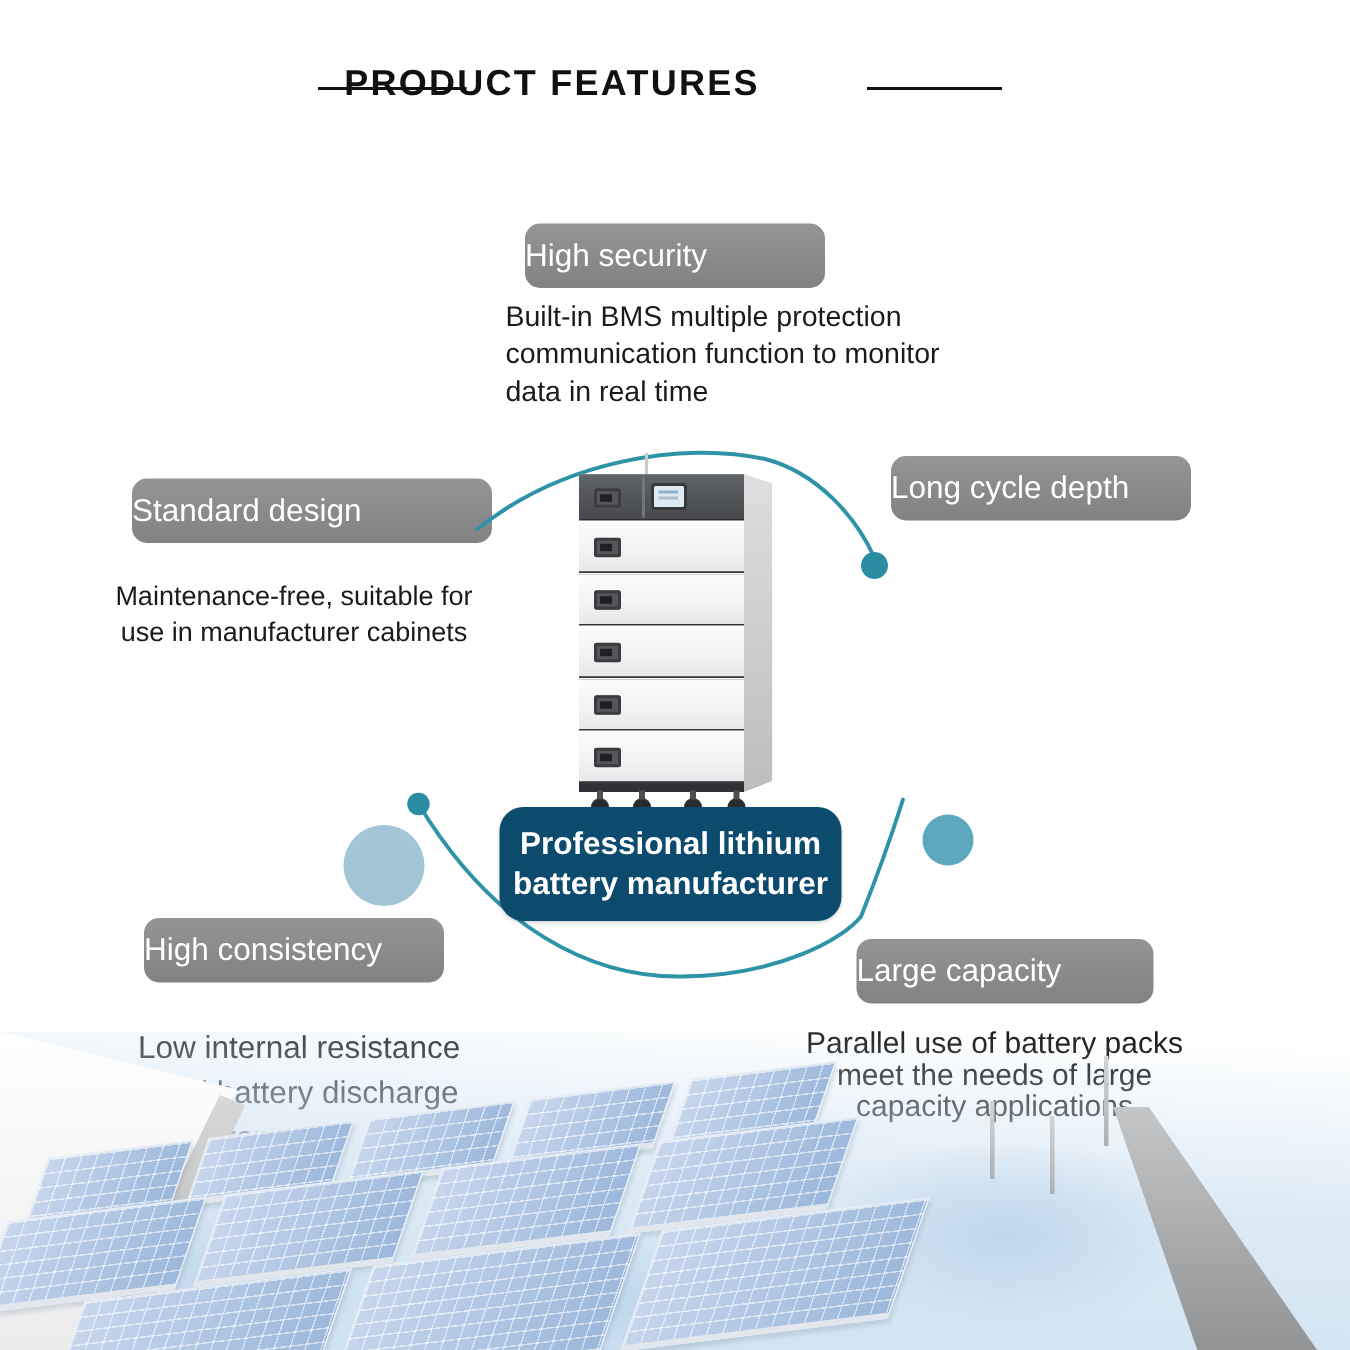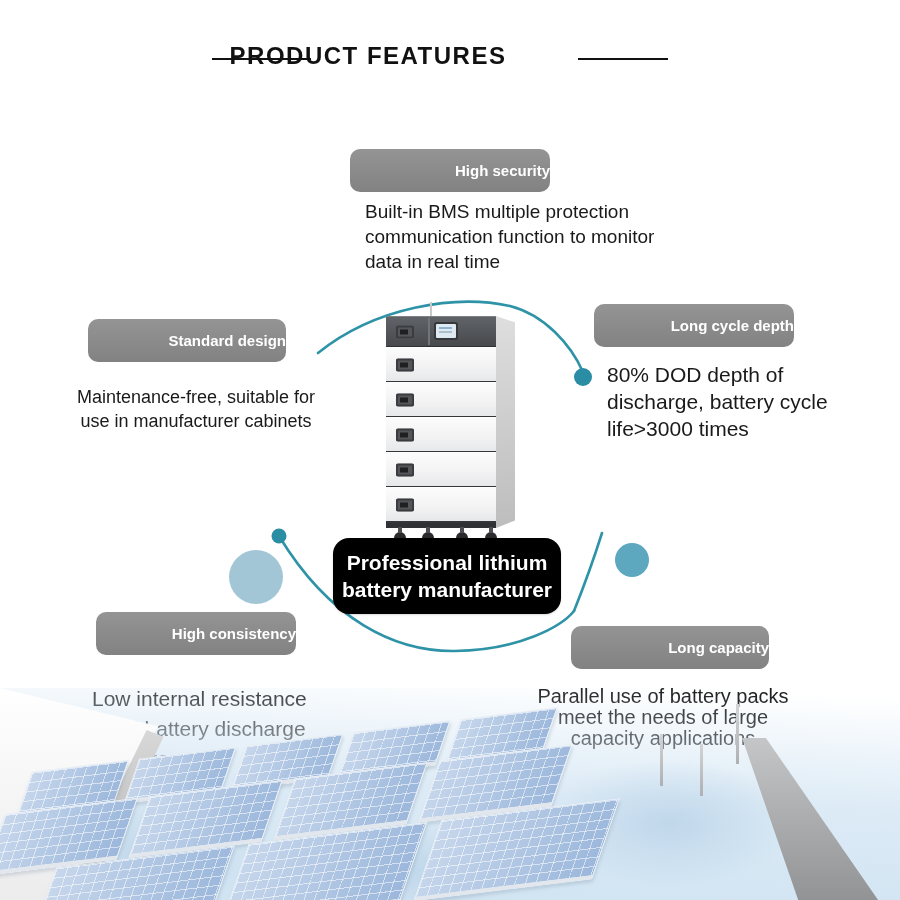--- a/index.html
+++ b/index.html
@@ -15,39 +15,39 @@
   .title-line.left{left:212px;width:99px;}
   .title-line.right{left:578px;width:90px;}
   .page-title{
     position:absolute;left:0;top:0;width:736px;text-align:center;
     font-size:24px;font-weight:bold;letter-spacing:1.5px;color:#111;
   }
   
   .pill{
     position:absolute;border-radius:10px;
     background:linear-gradient(180deg,#949494,#828282);
-    color:#ffffff;text-align:right;
-    font-size:15px;font-weight:bold;line-height:43px;height:43px;
+    color:#ffffff;text-align:left;
+    font-size:21px;font-weight:normal;line-height:43px;height:43px;
   }
   .pill.security{left:350px;top:149px;width:200px;}
-  .pill.standard{left:88px;top:319px;width:198px;}
+  .pill.standard{left:88px;top:319px;width:240px;}
   .pill.cycle{left:594px;top:304px;width:200px;}
   .pill.consistency{left:96px;top:612px;width:200px;}
   .pill.capacity{left:571px;top:626px;width:198px;}
   
   .desc{position:absolute;white-space:pre-line;color:#1a1a1a;}
-  .desc.security{left:337px;top:199px;width:320px;font-size:19px;line-height:25px;text-align:left;margin-left:28px;}
+  .desc.security{left:337px;top:199px;width:320px;font-size:19px;line-height:25px;text-align:left;}
   .desc.standard{left:66px;top:385px;width:260px;font-size:18px;line-height:24px;text-align:center;}
   .desc.cycle{left:607px;top:361px;width:240px;font-size:21px;line-height:27px;text-align:left;}
   .desc.consistency{left:92px;top:684px;width:250px;font-size:21px;line-height:30px;text-align:left;}
   .desc.capacity{left:532px;top:686px;width:262px;font-size:20px;line-height:21px;text-align:center;}
   
   .badge{
     position:absolute;left:333px;top:538px;width:228px;height:76px;
-    border-radius:16px;background:#000000;
+    border-radius:16px;background:#0c4a6e;
     color:#ffffff;text-align:center;white-space:pre-line;
     font-size:21px;font-weight:bold;line-height:27px;
     display:flex;align-items:center;justify-content:center;
     box-shadow:0 1px 2px rgba(0,0,0,0.15);
     z-index:5;
   }
   
   .arcs{position:absolute;left:0;top:0;z-index:2;}
   
   .battery{position:absolute;left:386px;top:300px;width:140px;height:250px;z-index:3;}
@@ -217,30 +217,27 @@
   <div class="pill security">High security</div>
   <div class="desc security">Built-in BMS multiple protection
 communication function to monitor
 data in real time</div>
 
   <div class="pill standard">Standard design</div>
   <div class="desc standard">Maintenance-free, suitable for
 use in manufacturer cabinets</div>
 
   <div class="pill cycle">Long cycle depth</div>
-  <div class="desc cycle">80% DOD depth of
-discharge, battery cycle
-life&gt;3000 times</div>
 
   <div class="pill consistency">High consistency</div>
   <div class="desc consistency">Low internal resistance
 good battery discharge
 consistency</div>
 
-  <div class="pill capacity">Long capacity</div>
+  <div class="pill capacity">Large capacity</div>
   <div class="desc capacity">Parallel use of battery packs
 meet the needs of large
 capacity applications</div>
 
   <div class="badge">Professional lithium
 battery manufacturer</div>
 
 </div>
 
 </body></html>

